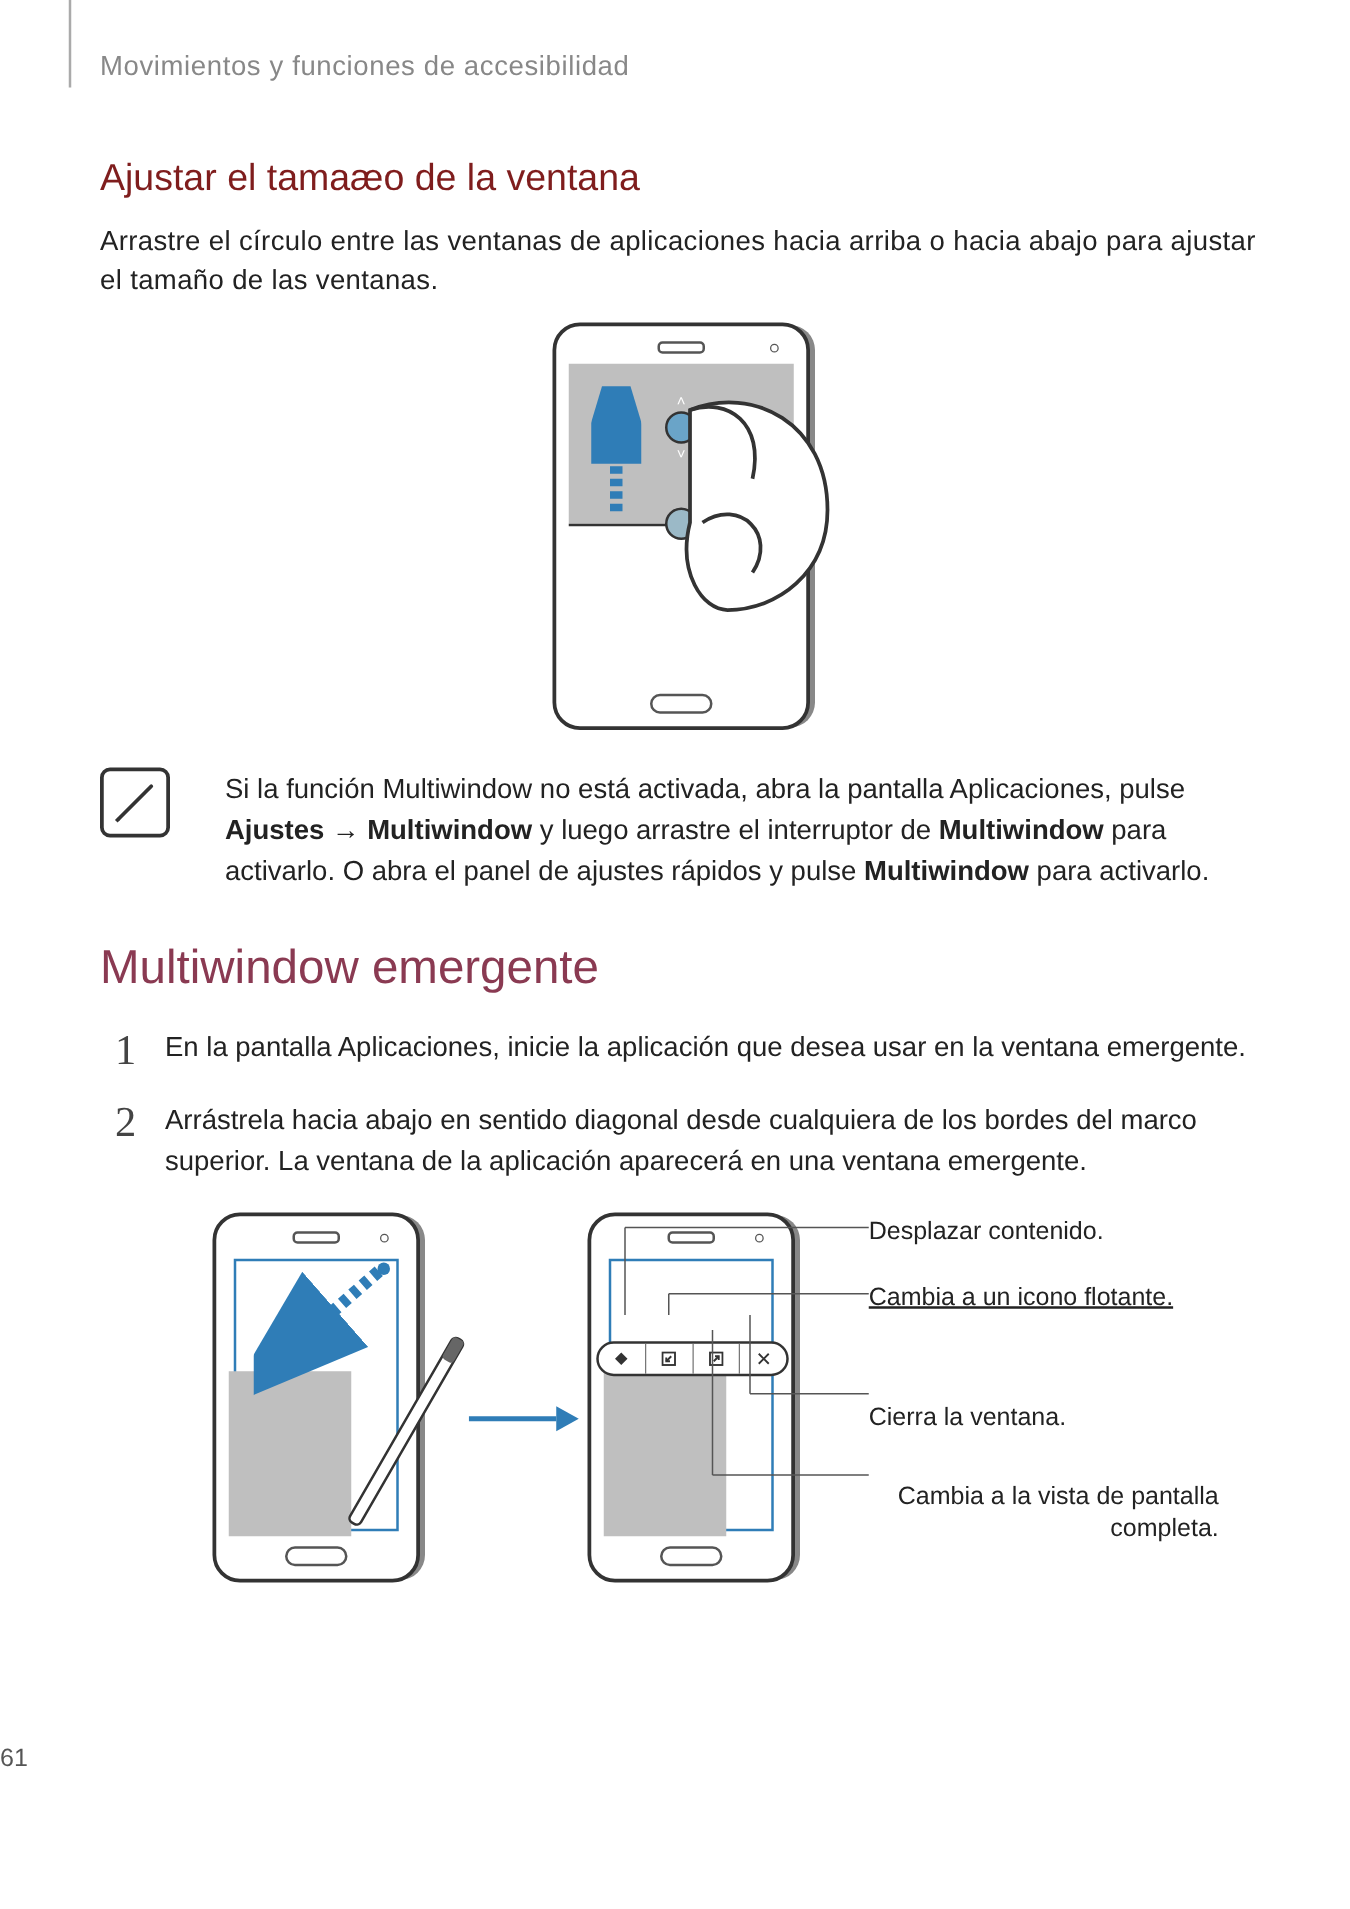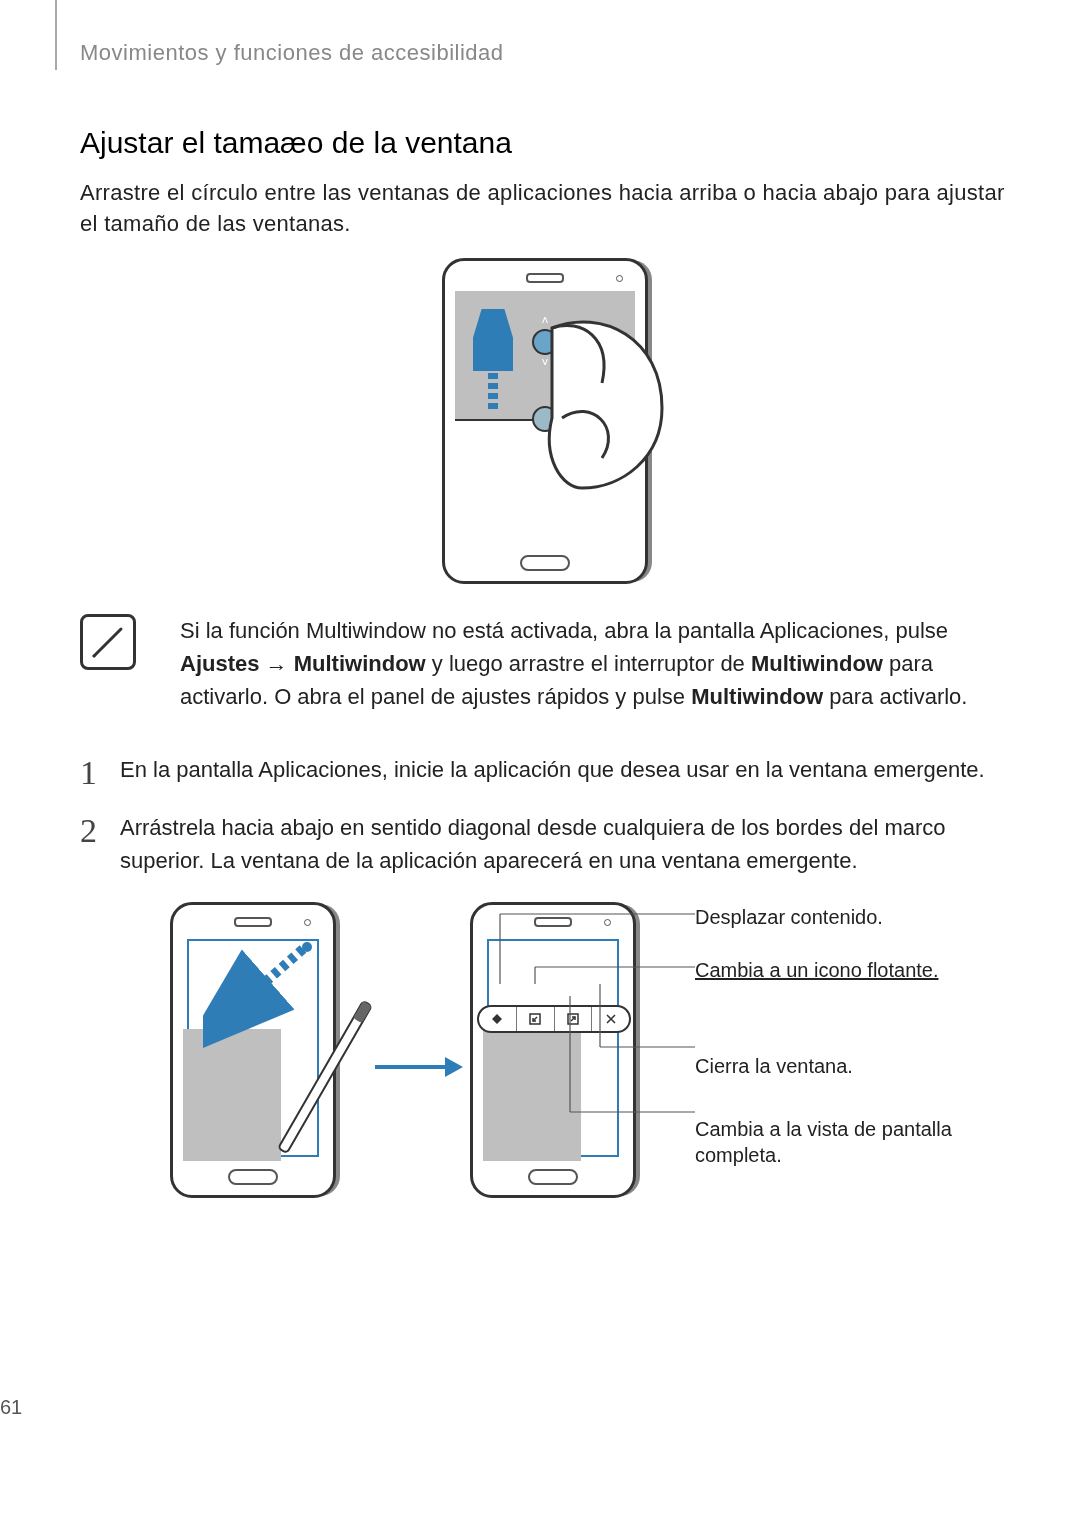--- a/index.html
+++ b/index.html
@@ -28,21 +28,21 @@
   .running-head {
     font-size: 22px;
     color: #888;
     letter-spacing: .5px;
     margin-bottom: 60px;
   }
   h3.section {
     font-weight: normal;
     font-size: 30px;
     margin: 0 0 18px 0;
-    color: #000000;
+    color: #7f1d1d;
   }
   p.body {
     font-size: 22px;
     line-height: 1.4;
     margin: 12px 0 18px 0;
     letter-spacing: .3px;
   }
   .fig-center {
     display: flex;
     justify-content: center;
@@ -70,21 +70,21 @@
   }
   h2.major {
     font-weight: normal;
     font-size: 38px;
     color: #8a3a52;
     margin: 10px 0 25px 0;
   }
   ol.steps {
     list-style: none;
     padding: 0;
-    margin: 0;
+    margin: 12px;
     counter-reset: step;
   }
   ol.steps > li {
     counter-increment: step;
     position: relative;
     padding-left: 40px;
     font-size: 22px;
     line-height: 1.5;
     margin-bottom: 25px;
   }
@@ -123,20 +123,21 @@
   .phone .screen  { position:absolute; top:30px; left:10px; right:10px; bottom:34px; background:#fff;}
   .tophalf { position:absolute; left:0; right:0; top:0; height:50%; background:#bfbfbf;}
   .divider-line{position:absolute; left:0; right:0; top:50%; height:2px; background:#333;}
 
   
   .fig-row {
     position: relative;
     height: 320px;
     margin-top: 10px;
     margin-left: 40px;
+    text-align: right;
   }
   .phone2 { position:absolute; }
 
   
   .popup-bar{
     position:absolute;
     top:70px; left:-6px;
     width:150px; height:24px;
     background:#fff;
     border:2px solid #333;
@@ -204,20 +205,21 @@
       <svg width="34" height="34" viewBox="0 0 34 34">
           <path d="M6 28 L24 10 L30 4 M6 28 L4 30 M10 24 L24 10" stroke="#333" stroke-width="3" fill="none" stroke-linecap="round"></path>
           <path d="M4 30 L2 32" stroke="#333" stroke-width="3"></path>
         </svg>
     </div>
     <div class="note-text">
       <span>Si la función Multiwindow no está activada, abra la pantalla Aplicaciones, pulse </span><b>Ajustes</b><span> → </span><b>Multiwindow</b><span> y luego arrastre el interruptor de </span><b>Multiwindow</b><span> para activarlo. O abra el panel de ajustes rápidos y pulse </span><b>Multiwindow</b><span> para activarlo.</span>
     </div>
   </div>
 
+  <h2 class="major">Multiwindow emergente</h2>
 
   <ol class="steps">
     <li>En la pantalla Aplicaciones, inicie la aplicación que desea usar en la ventana emergente.</li>
     <li>Arrástrela hacia abajo en sentido diagonal desde cualquiera de los bordes del marco superior. La ventana de la aplicación aparecerá en una ventana emergente.</li>
   </ol>
 
   <div class="fig-row">
 
     <div class="phone phone2" style="left:50px; top:0;">
       <div class="speaker"></div>

